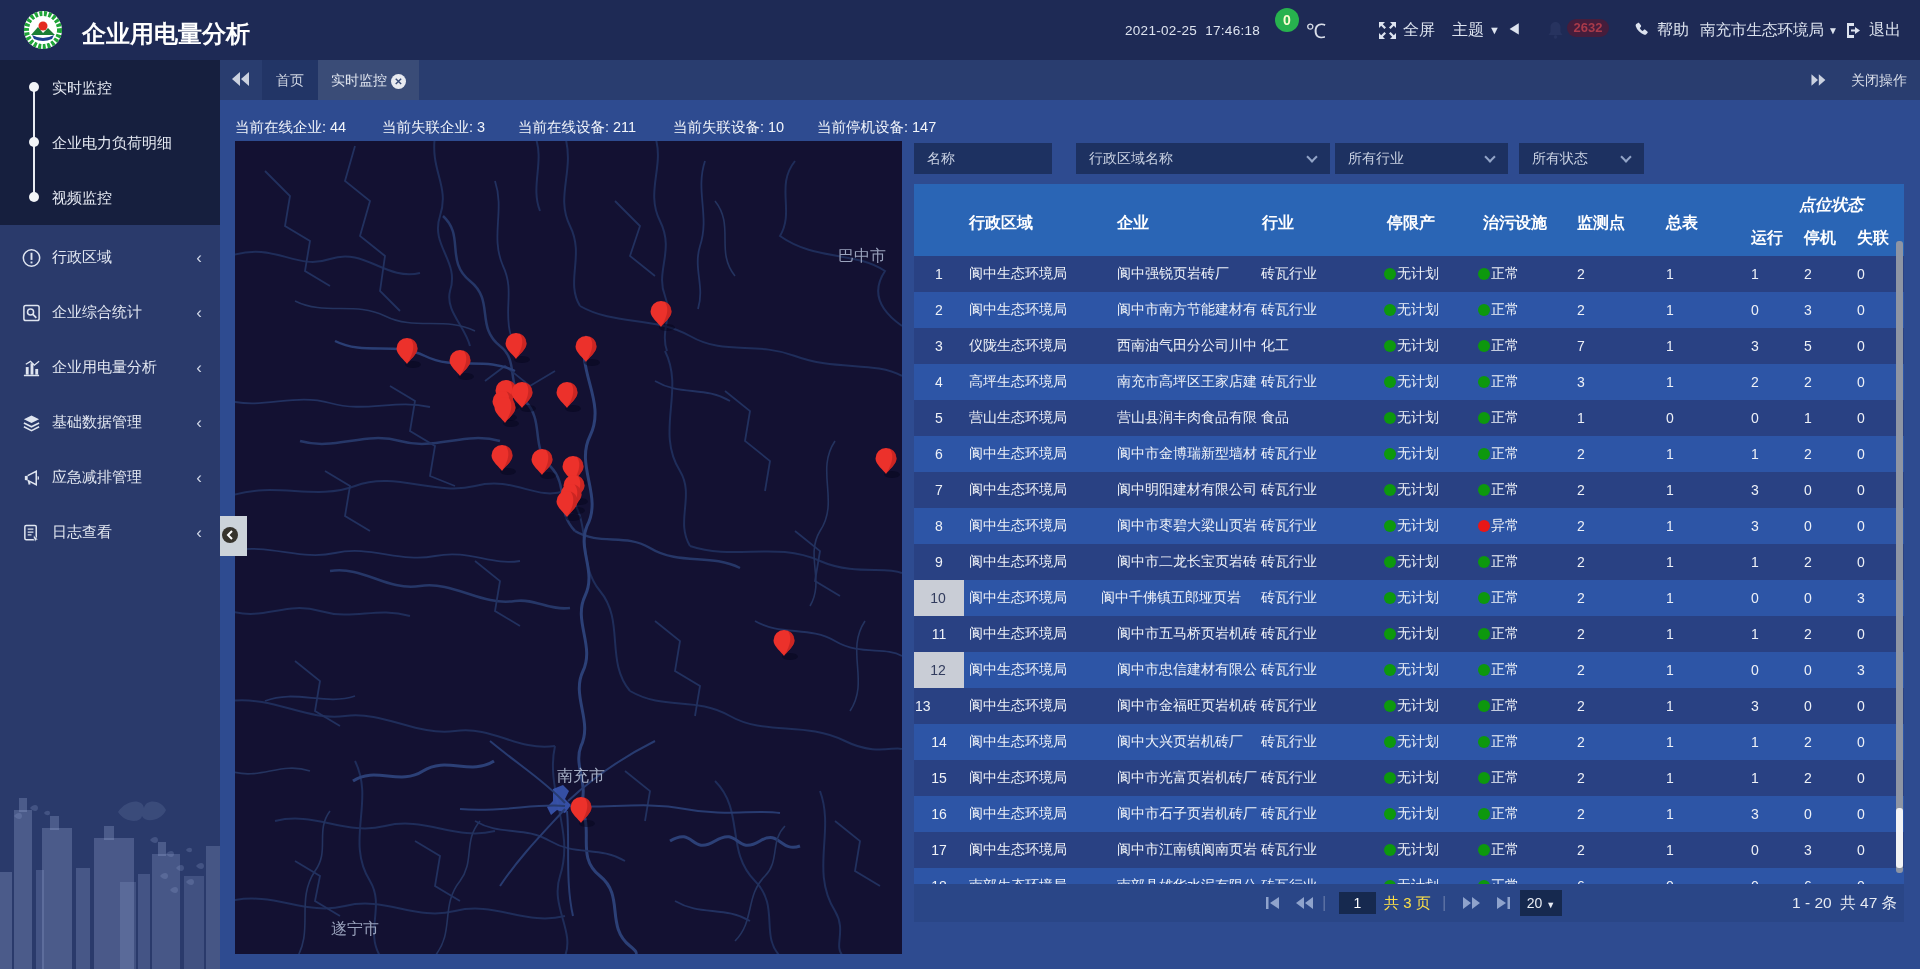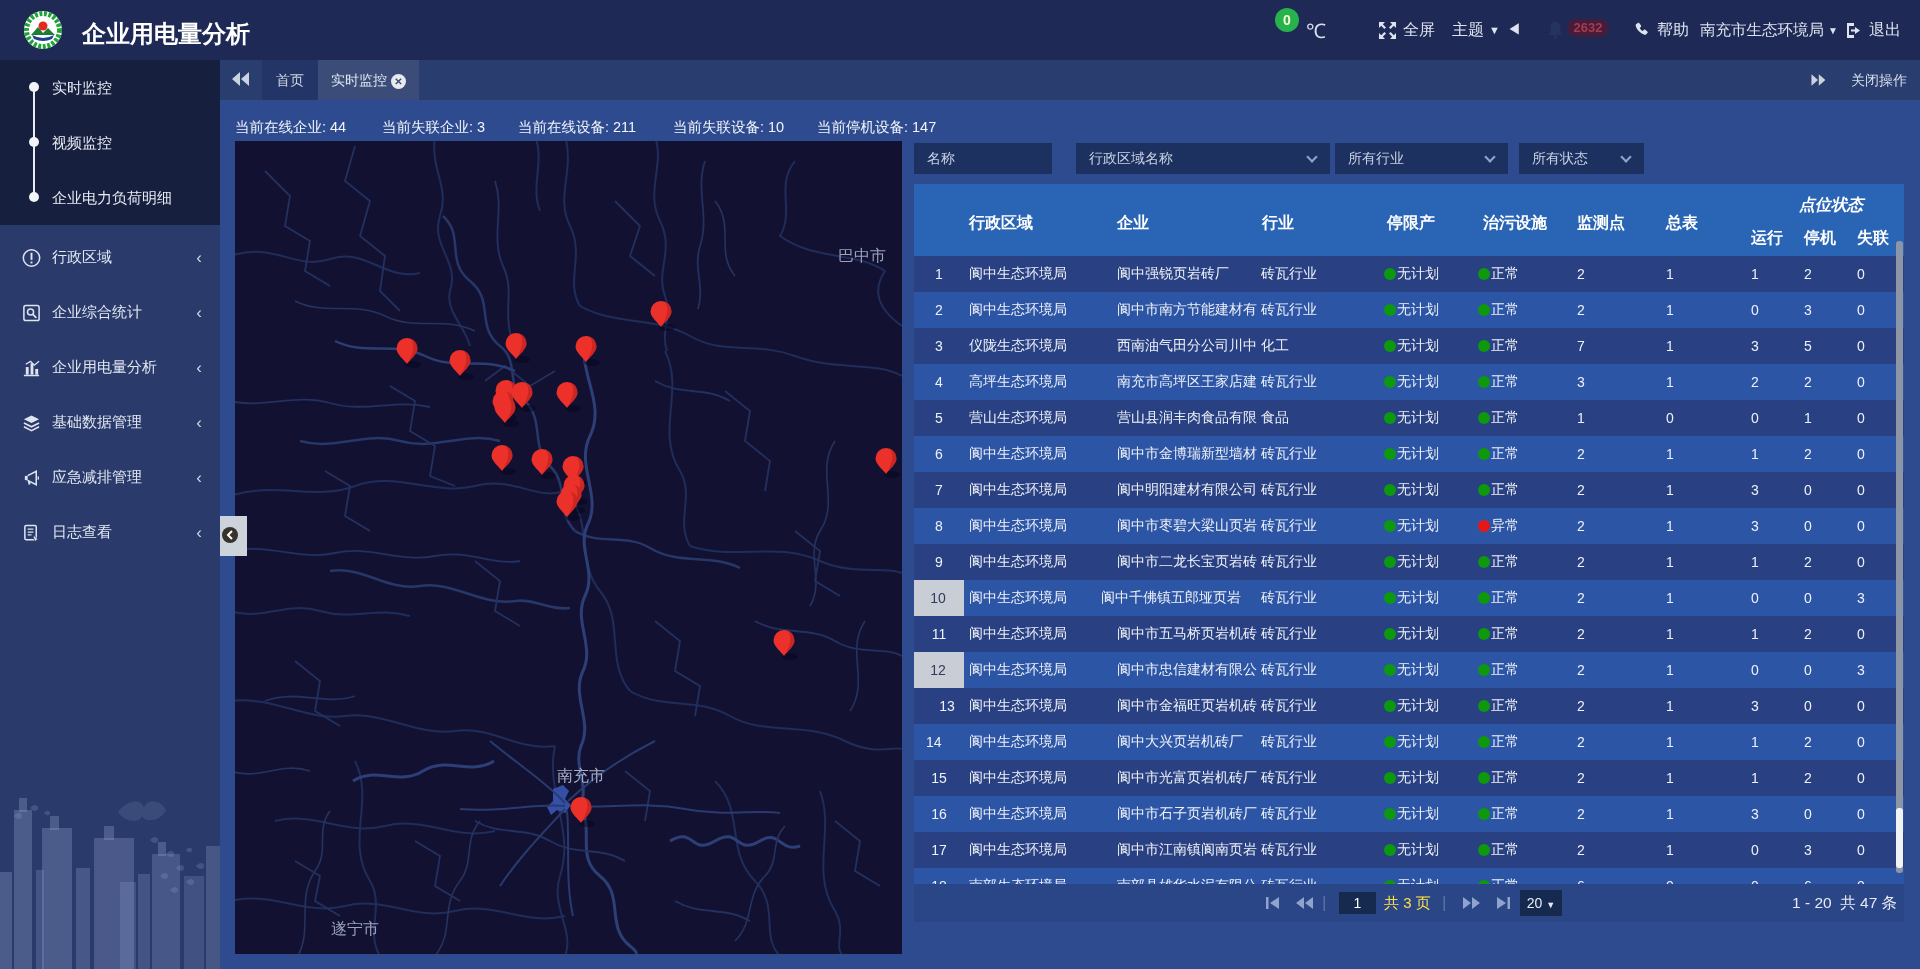--- a/index.html
+++ b/index.html
@@ -50,20 +50,21 @@
 <div id="hdr" class="abs">
   <svg class="abs" style="left:24px;top:11px" width="38" height="38" viewBox="0 0 38 38">
     <circle cx="19" cy="19" r="19" fill="#fff"></circle>
     <circle cx="19" cy="19" r="16.5" fill="none" stroke="#1fa438" stroke-width="5" stroke-dasharray="3 1.6"></circle>
     <circle cx="19" cy="19" r="13" fill="#fff"></circle>
     <circle cx="19" cy="15" r="4.5" fill="#e32a1f"></circle>
     <path d="M7 24 L14 16 L19 22 L24 17 L31 24 Z" fill="#1b7e34"></path>
     <path d="M8 24 Q19 30 30 24 L28 28 Q19 32 10 28 Z" fill="#1d3f8f"></path>
   </svg>
   <div class="title">企业用电量分析</div>
+  <div class="rt" style="left:1125px;font-size:13.5px;letter-spacing:0.3px">2021-02-25&nbsp; 17:46:18</div>
   <div class="abs" style="left:1275px;top:8px;width:24px;height:24px;border-radius:50%;background:#27b24e;color:#fdfdd0;font-size:14px;font-weight:bold;text-align:center;line-height:24px">0</div>
   <div class="rt" style="left:1306px;font-size:20px;color:#d9dee8">℃</div>
   <div class="rt" style="left:1378px">
     <svg width="19" height="19" viewBox="0 0 19 19" style="margin-right:6px">
       <g fill="#dde3ef">
           <path d="M1 1h6L4.8 3.2 8 6.4 6.4 8 3.2 4.8 1 7zM18 1v6l-2.2-2.2L12.6 8 11 6.4l3.2-3.2L12 1zM1 18h6L4.8 15.8 8 12.6 6.4 11 3.2 14.2 1 12zM18 18v-6l-2.2 2.2L12.6 11 11 12.6l3.2 3.2L12 18z"></path>
         </g>
     </svg>全屏
   </div>
   <div class="rt" style="left:1452px">主题<span style="font-size:11px;margin-left:5px">▼</span></div>
@@ -84,22 +85,22 @@
       <path d="M2 1h7v3H4v9h5v3H2z" fill="#dde3ef"></path>
       <path d="M10 5l5 3.5L10 12V9.5H6v-2h4z" fill="#dde3ef"></path>
     </svg>退出
   </div>
 </div>
 
 <div id="side" class="abs">
   <div id="sub">
     <div class="abs" style="left:33px;top:27px;width:2px;height:110px;background:#e8ebf2"></div>
     <div class="sitem"><i class="abs" style="left:29px;top:22px;width:10px;height:10px;border-radius:50%;background:#f2f4f8"></i>实时监控</div>
+    <div class="sitem"><i class="abs" style="left:29px;top:22px;width:10px;height:10px;border-radius:50%;background:#f2f4f8"></i>企业电力负荷明细</div>
     <div class="sitem"><i class="abs" style="left:29px;top:22px;width:10px;height:10px;border-radius:50%;background:#f2f4f8"></i>视频监控</div>
-    <div class="sitem"><i class="abs" style="left:29px;top:22px;width:10px;height:10px;border-radius:50%;background:#f2f4f8"></i>企业电力负荷明细</div>
   </div>
   <div class="mitem" style="margin-top:5px">
     <svg class="ic" viewBox="0 0 20 20">
         <circle cx="10" cy="10" r="8.6" fill="none" stroke="#dfe5f0" stroke-width="1.6"></circle>
         <rect x="9" y="4.5" width="2" height="7.5" fill="#dfe5f0"></rect>
         <rect x="9" y="13.7" width="2" height="2" fill="#dfe5f0"></rect>
       </svg>
     <span class="tx">行政区域</span>
       <span class="ch">‹</span>
   </div>
@@ -582,34 +583,34 @@
       <span class="c" style="left:347px">砖瓦行业</span>
       <span class="c" style="left:470px"><span class="dot gdot"></span>无计划</span>
       <span class="c" style="left:564px"><span class="dot gdot"></span>正常</span>
       <span class="c" style="left:663px">2</span>
       <span class="c" style="left:752px">1</span>
       <span class="c" style="left:837px">0</span>
       <span class="c" style="left:890px">0</span>
       <span class="c" style="left:943px">3</span>
     </div>
     <div class="trow odd">
-      <span class="c" style="left:8px;width:50px;text-align:center">13</span>
+      <span class="c" style="left:1px;width:50px;text-align:left">13</span>
       <span class="c" style="left:55px">阆中生态环境局</span>
       <span class="c" style="left:203px;width:143px;overflow:hidden">阆中市金福旺页岩机砖</span>
       <span class="c" style="left:347px">砖瓦行业</span>
       <span class="c" style="left:470px"><span class="dot gdot"></span>无计划</span>
       <span class="c" style="left:564px"><span class="dot gdot"></span>正常</span>
       <span class="c" style="left:663px">2</span>
       <span class="c" style="left:752px">1</span>
       <span class="c" style="left:837px">3</span>
       <span class="c" style="left:890px">0</span>
       <span class="c" style="left:943px">0</span>
     </div>
     <div class="trow even">
-      <span class="c" style="left:12px;width:50px;text-align:left">14</span>
+      <span class="c" style="left:0;width:50px;text-align:center">14</span>
       <span class="c" style="left:55px">阆中生态环境局</span>
       <span class="c" style="left:203px;width:143px;overflow:hidden">阆中大兴页岩机砖厂</span>
       <span class="c" style="left:347px">砖瓦行业</span>
       <span class="c" style="left:470px"><span class="dot gdot"></span>无计划</span>
       <span class="c" style="left:564px"><span class="dot gdot"></span>正常</span>
       <span class="c" style="left:663px">2</span>
       <span class="c" style="left:752px">1</span>
       <span class="c" style="left:837px">1</span>
       <span class="c" style="left:890px">2</span>
       <span class="c" style="left:943px">0</span>

